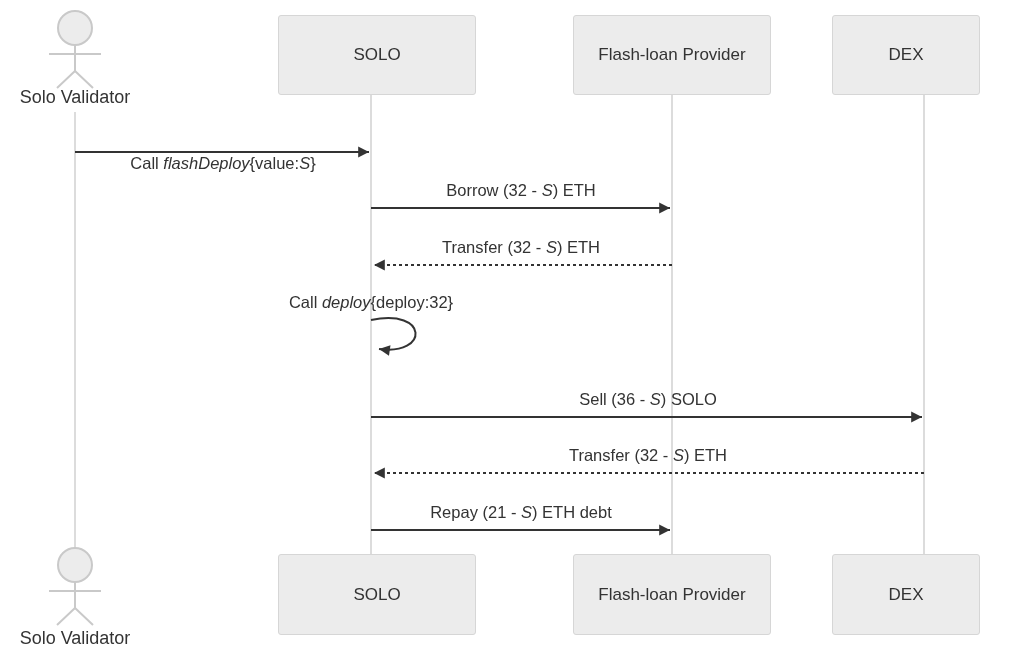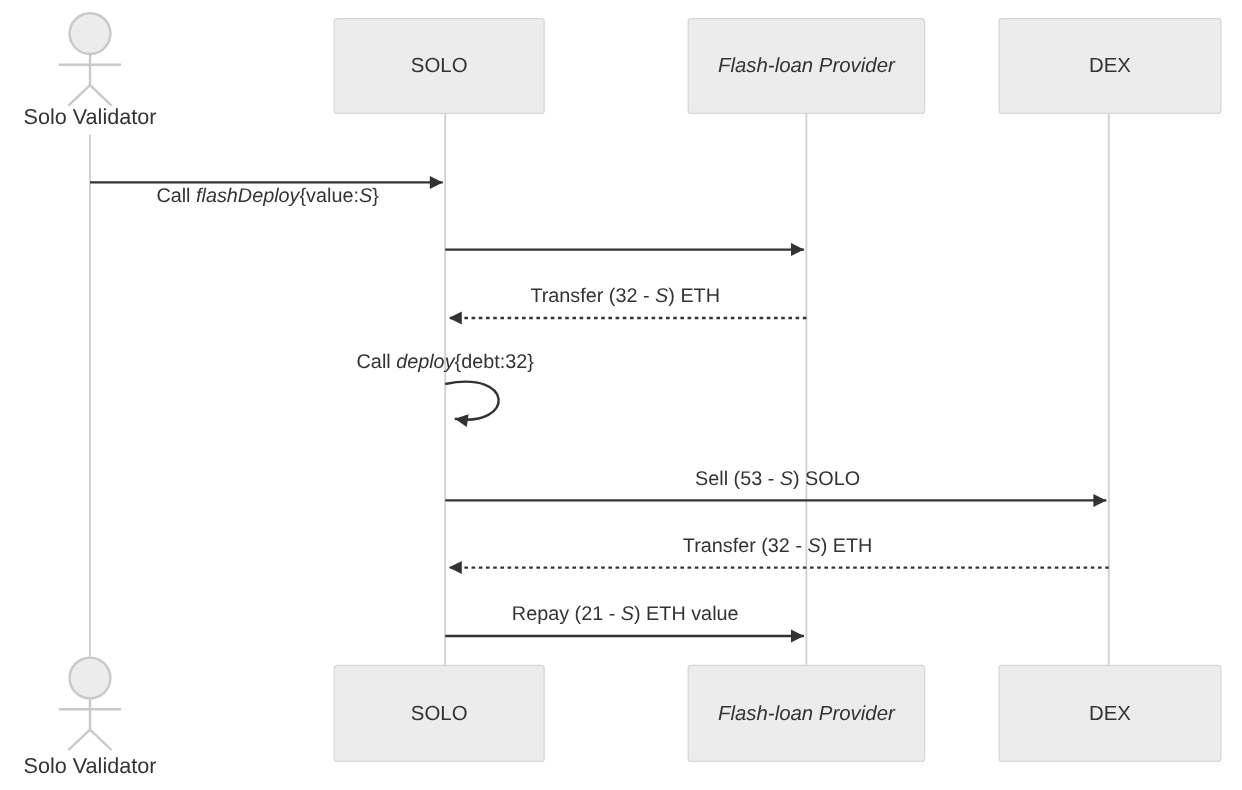--- a/index.html
+++ b/index.html
@@ -25,23 +25,23 @@
   .msg.dashed{stroke-dasharray:3 3;}
   .arrowhead{fill:var(--message-line);}
   .pbox{
     position:absolute;height:80px;background:var(--participant-fill);
     border:1px solid var(--participant-border);border-radius:3px;
     display:flex;align-items:center;justify-content:center;
     font-size:17px;color:var(--text);box-sizing:border-box;
   }
   .row-top{top:15px;}
   .row-bottom{top:554px;height:81px;}
-  .p-solo{left:278px;width:176px;}
-  .p-flp{left:573px;width:198px;font-style:italic;}
-  .p-dex{left:832px;width:186px;}
+  .p-solo{left:278px;width:198px;}
+  .p-flp{left:573px;width:198px;}
+  .p-dex{left:832px;width:148px;}
   .actor-label{
     position:absolute;left:75px;transform:translateX(-50%);
     font-size:18px;white-space:nowrap;color:var(--text);
   }
   .msg-label{
     position:absolute;transform:translateX(-50%);
     font-size:16.5px;white-space:nowrap;color:var(--text);
   }
   .it{font-style:italic;}
   .ml-0{left:223px;top:125px;margin-top:29px;}
@@ -113,29 +113,32 @@
   <div class="pbox row-bottom p-flp">
     <span>Flash-loan Provider</span>
   </div>
   <div class="pbox row-bottom p-dex">
     <span>DEX</span>
   </div>
 
   <div class="msg-label ml-0">
     <span>Call </span><span class="it">flashDeploy</span><span>{value:</span><span class="it">S</span><span>}</span>
   </div>
+  <div class="msg-label ml-1">
+    <span>Borrow (32 - </span><span class="it">S</span><span>) ETH</span>
+  </div>
   <div class="msg-label ml-2">
     <span>Transfer (32 - </span><span class="it">S</span><span>) ETH</span>
   </div>
   <div class="msg-label ml-3">
-    <span>Call </span><span class="it">deploy</span><span>{debt:32}</span>
+    <span>Call </span><span class="it">deploy</span><span>{deploy:32}</span>
   </div>
   <div class="msg-label ml-4">
-    <span>Sell (53 - </span><span class="it">S</span><span>) SOLO</span>
+    <span>Sell (36 - </span><span class="it">S</span><span>) SOLO</span>
   </div>
   <div class="msg-label ml-5">
     <span>Transfer (32 - </span><span class="it">S</span><span>) ETH</span>
   </div>
   <div class="msg-label ml-6">
-    <span>Repay (21 - </span><span class="it">S</span><span>) ETH value</span>
+    <span>Repay (21 - </span><span class="it">S</span><span>) ETH debt</span>
   </div>
 
 </div>
 
 </body></html>

